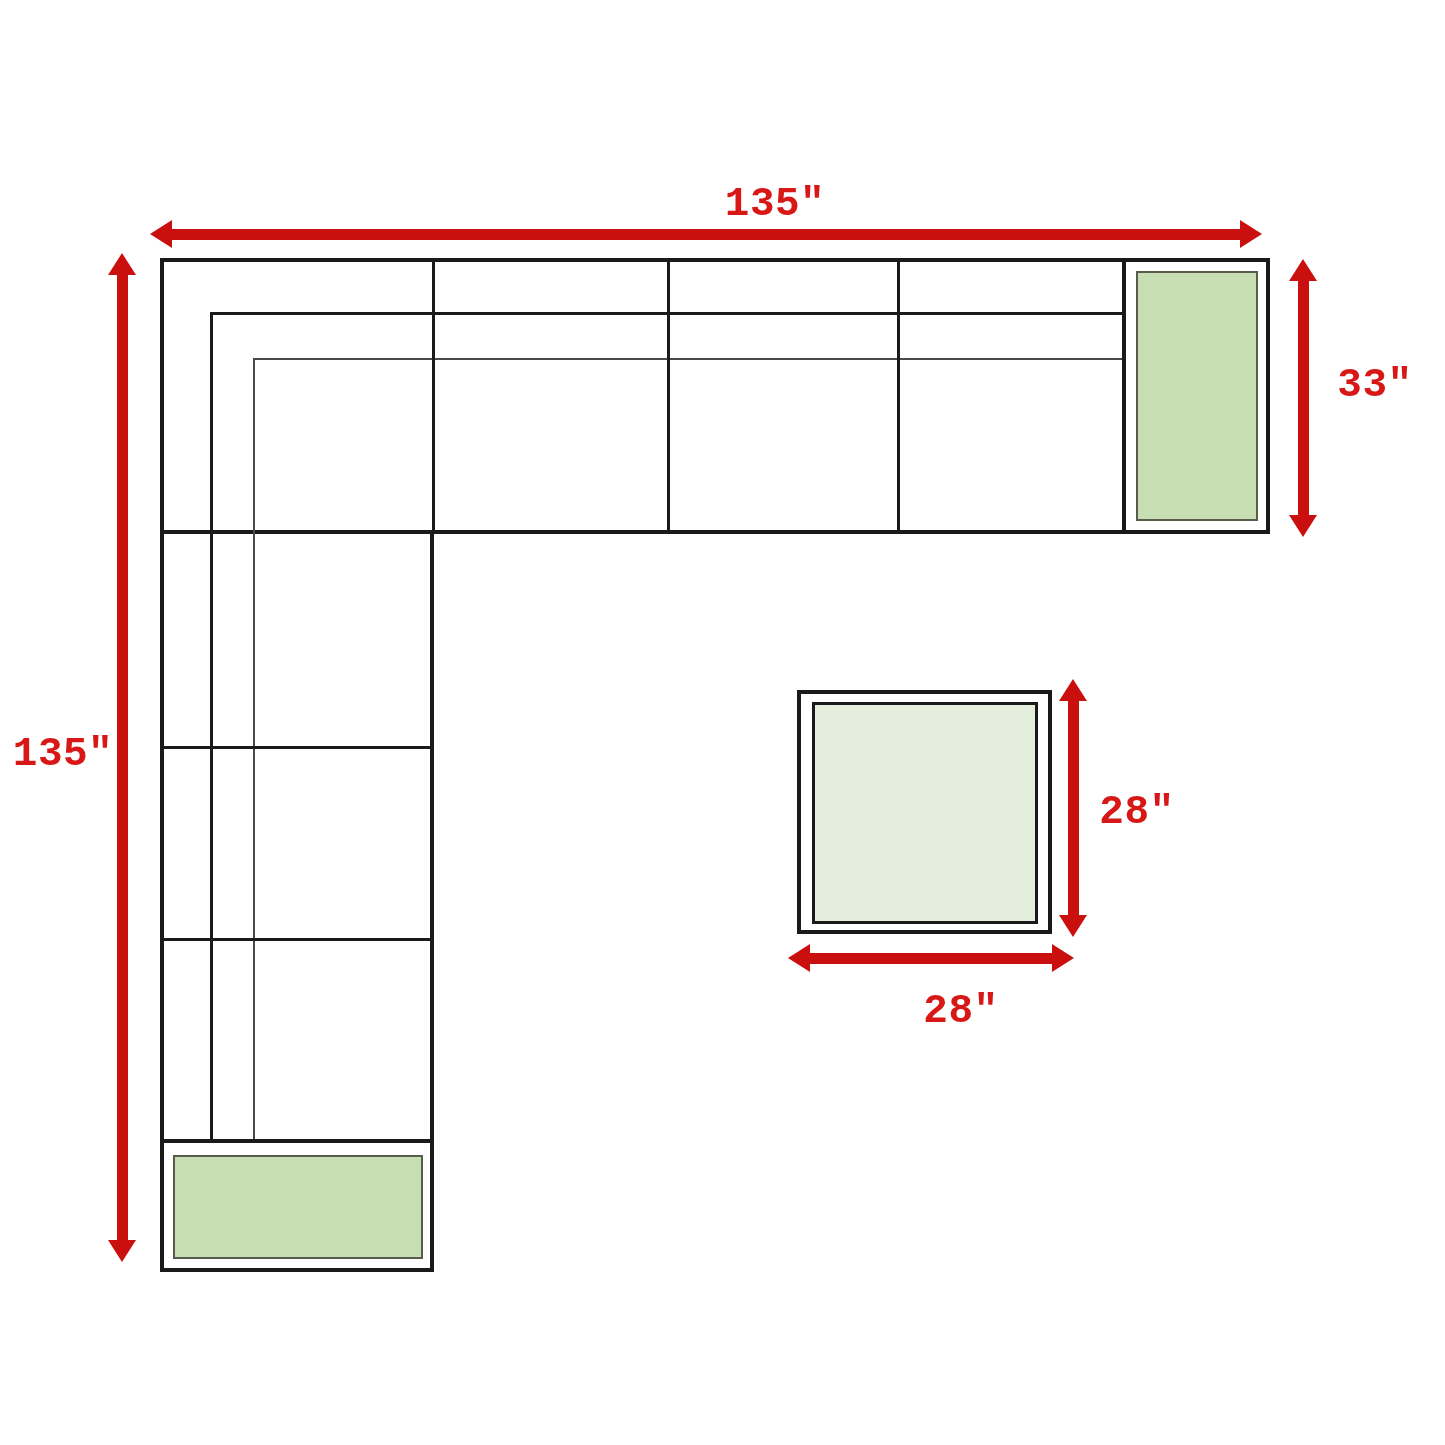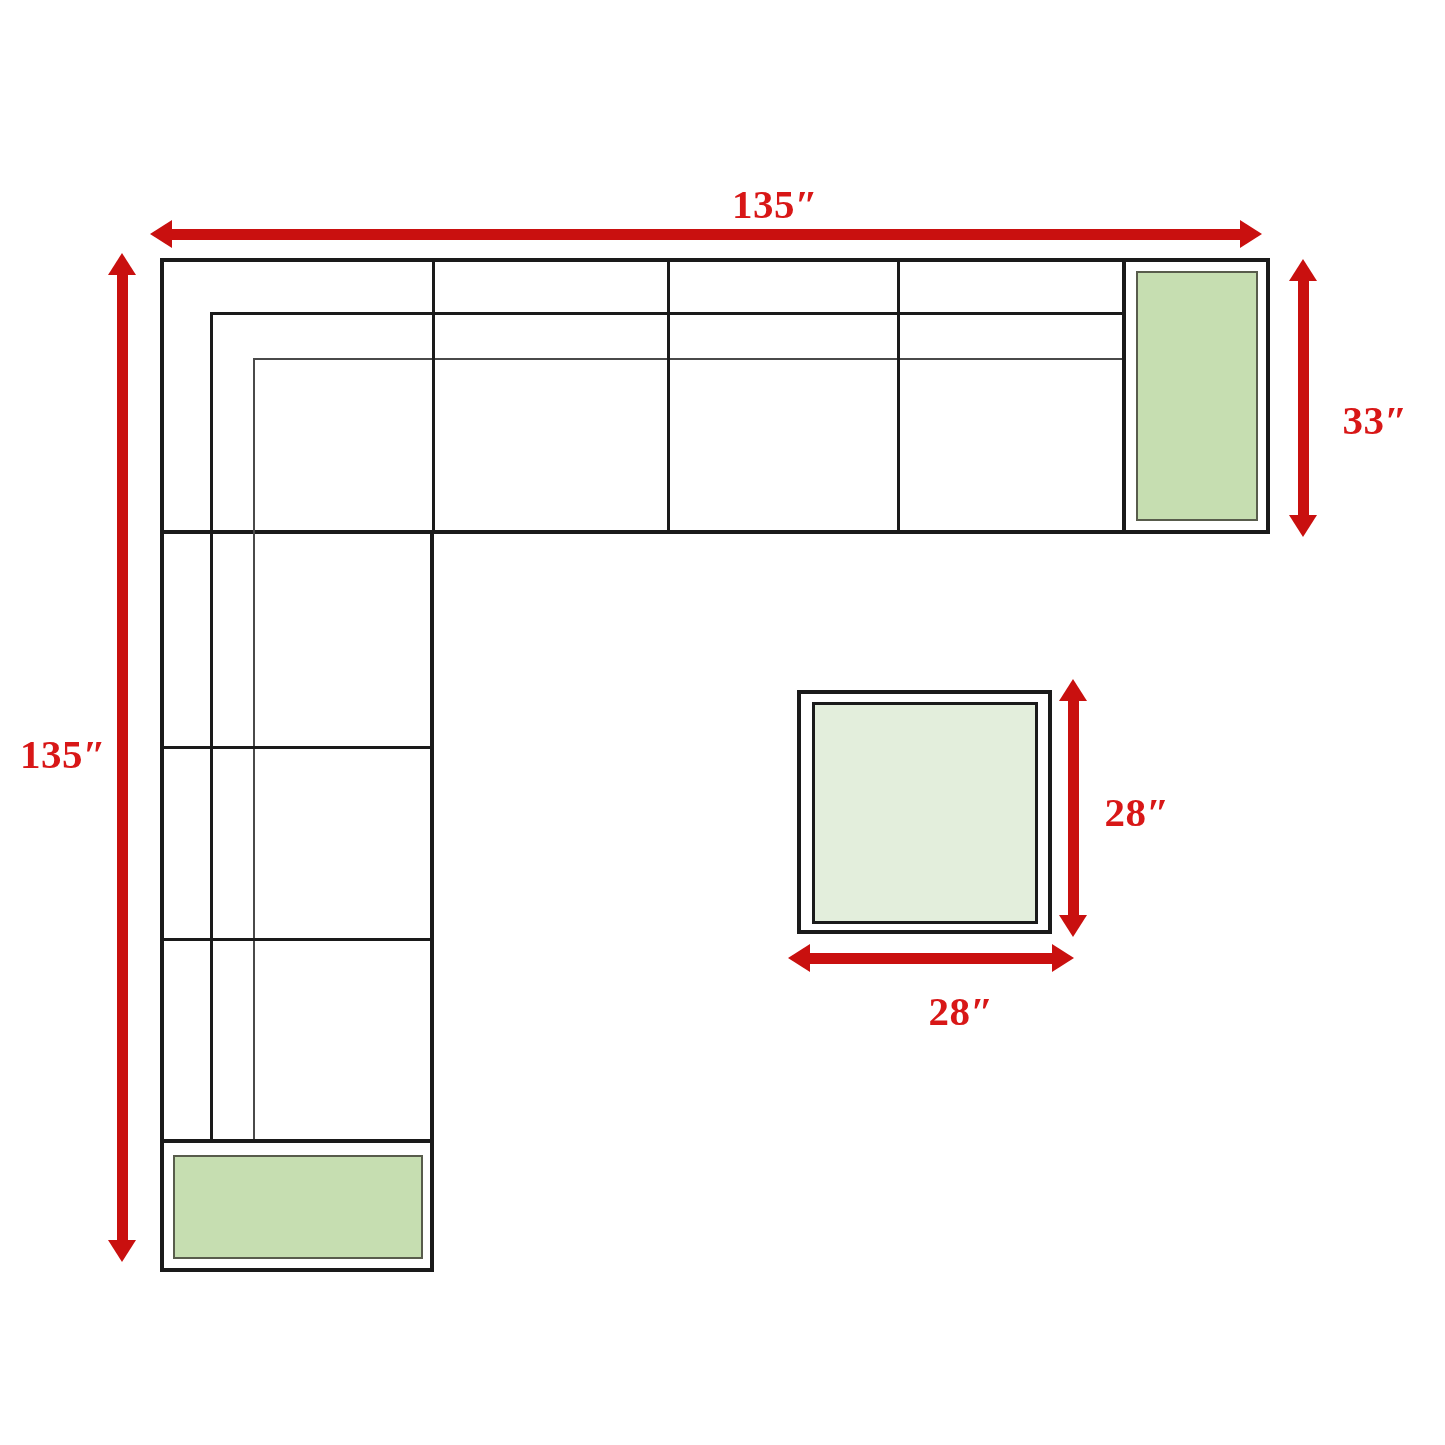--- a/index.html
+++ b/index.html
@@ -11,21 +11,21 @@
     --cushion-border:#585c4c;
     --ottoman-green:#e3eedc;
     --bg:#ffffff;
   }
   html,body{margin:0;padding:0;background:var(--bg);}
   #canvas{
     position:relative;
     width:1445px;height:1445px;
     background:var(--bg);
     overflow:hidden;
-    font-family:Liberation Serif, serif;
+    font-family:Liberation Mono, monospace;
   }
   #canvas *{box-sizing:border-box;}
   .abs{position:absolute;}
   .outline{border:4px solid var(--line);background:var(--bg);}
   .seam-v{width:3px;background:var(--line);}
   .seam-h{height:3px;background:var(--line);}
   .cushion{background:var(--cushion-green);border:2px solid var(--cushion-border);}
   .dim-label{
     position:absolute;
     transform:translate(-50%,-50%);
@@ -98,17 +98,17 @@
   </div>
 
   <div class="arrow arrow-h" style="left:788px;top:944px;width:286px;">
     <div class="head head-left"></div>
     <div class="shaft"></div>
     <div class="head head-right"></div>
   </div>
 
   <div class="dim-label" style="left:775px;top:204px;">135″</div>
   <div class="dim-label" style="left:63px;top:754px;">135″</div>
-  <div class="dim-label" style="left:1375px;top:420px;">33″</div>
+  <div class="dim-label" style="left:1375px;top:385px;">33″</div>
   <div class="dim-label" style="left:1137px;top:812px;">28″</div>
   <div class="dim-label" style="left:961px;top:1011px;">28″</div>
 
 </div>
 
 </body></html>

